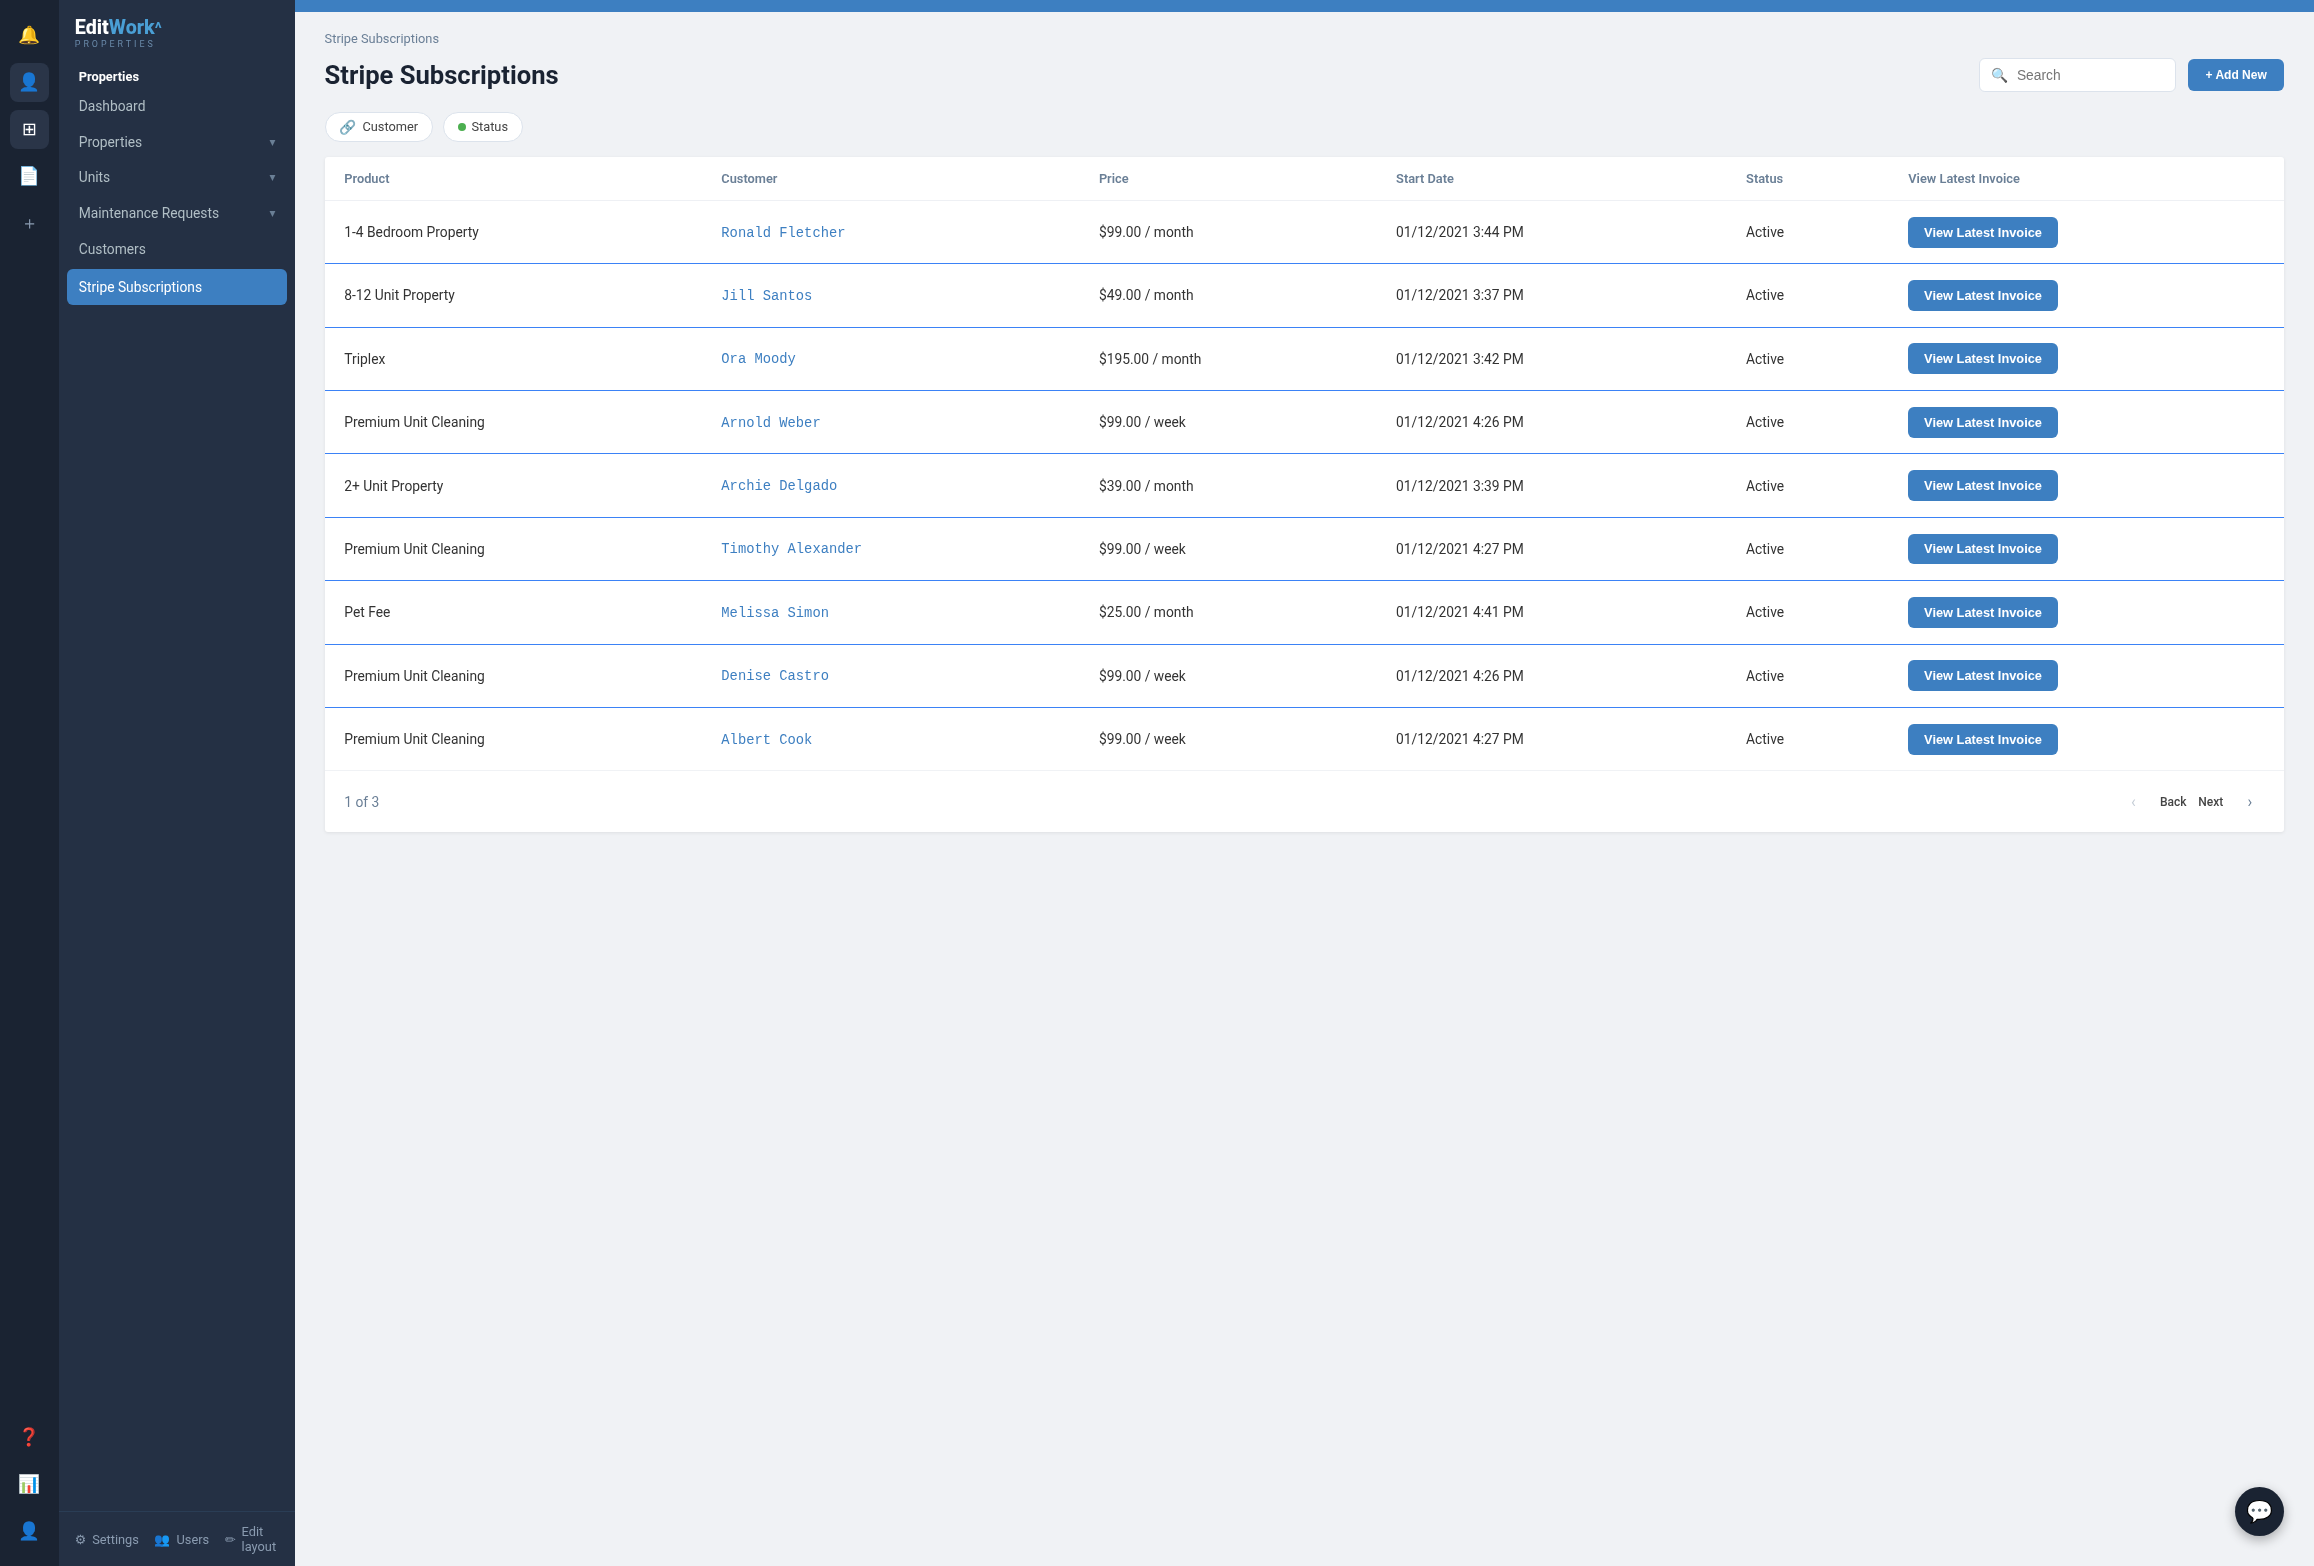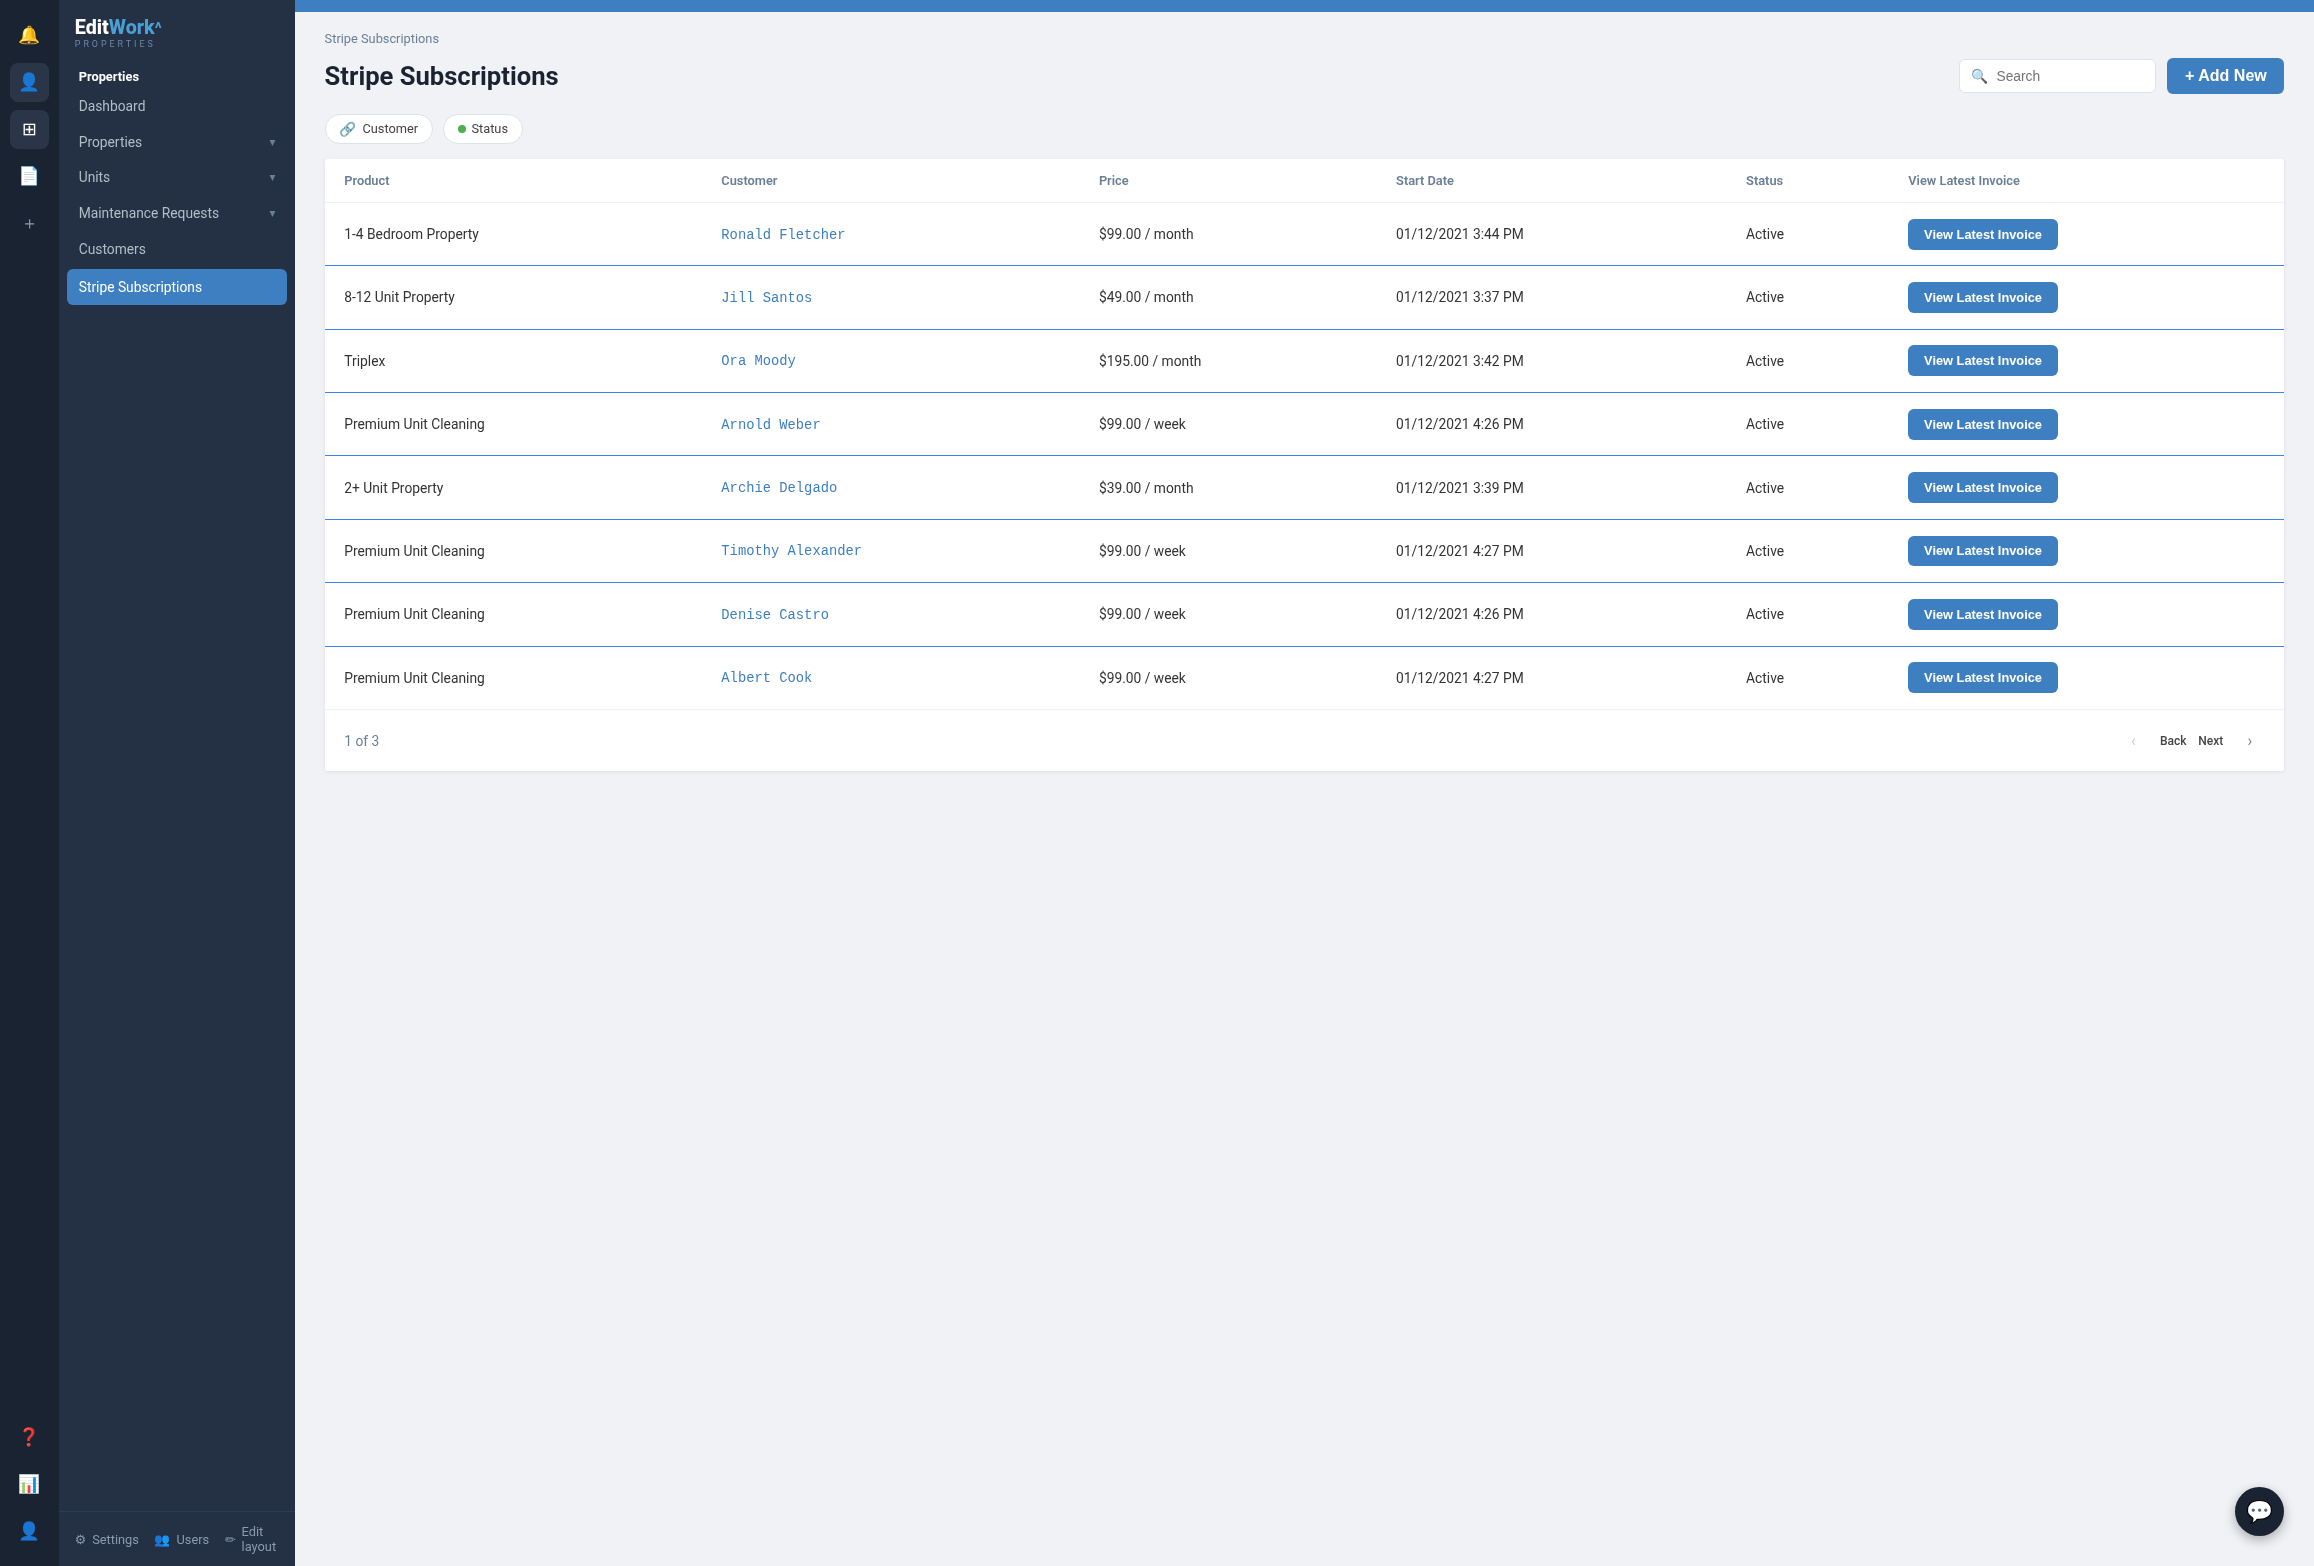--- a/index.html
+++ b/index.html
@@ -130,21 +130,21 @@
       width: 100%;
       background: transparent;
     }
     .search-icon-sm { color: #8a9bb0; font-size: 13.8px; }
     .add-new-btn {
       background: #3d7fc1;
       color: #fff;
       border: none;
       border-radius: 5.9px;
       padding: 8.9px 17.7px;
-      font-size: 16px;
+      font-size: 12px;
       font-weight: 600;
       cursor: pointer;
       display: flex; align-items: center; gap: 5.9px;
     }
 
     
     .filters {
       display: flex;
       gap: 9.9px;
       margin-bottom: 15.8px;
@@ -426,20 +426,28 @@
   </tr>
             <tr>
     <td>Premium Unit Cleaning</td>
     <td><a class="customer-link">Timothy Alexander</a></td>
     <td>$99.00 / week</td>
     <td>01/12/2021 4:27 PM</td>
     <td class="status-active">Active</td>
     <td><button class="view-invoice-btn">View Latest Invoice</button></td>
   </tr>
             <tr>
+    <td>Pet Fee</td>
+    <td><a class="customer-link">Melissa Simon</a></td>
+    <td>$25.00 / month</td>
+    <td>01/12/2021 4:41 PM</td>
+    <td class="status-active">Active</td>
+    <td><button class="view-invoice-btn">View Latest Invoice</button></td>
+  </tr>
+            <tr>
     <td>Premium Unit Cleaning</td>
     <td><a class="customer-link">Denise Castro</a></td>
     <td>$99.00 / week</td>
     <td>01/12/2021 4:26 PM</td>
     <td class="status-active">Active</td>
     <td><button class="view-invoice-btn">View Latest Invoice</button></td>
   </tr>
             <tr>
     <td>Premium Unit Cleaning</td>
     <td><a class="customer-link">Albert Cook</a></td>

